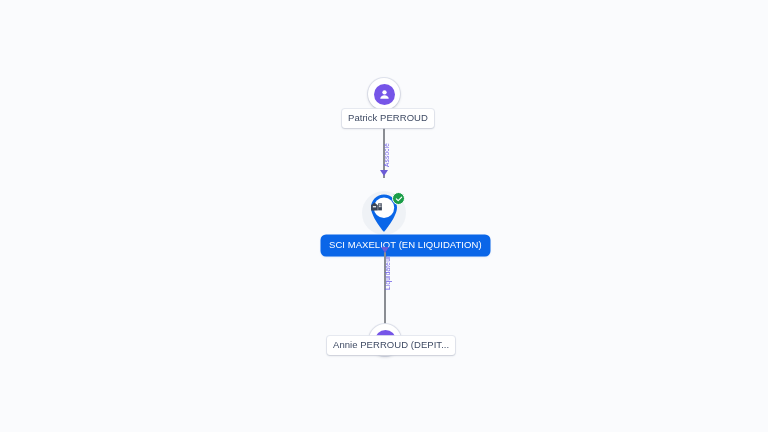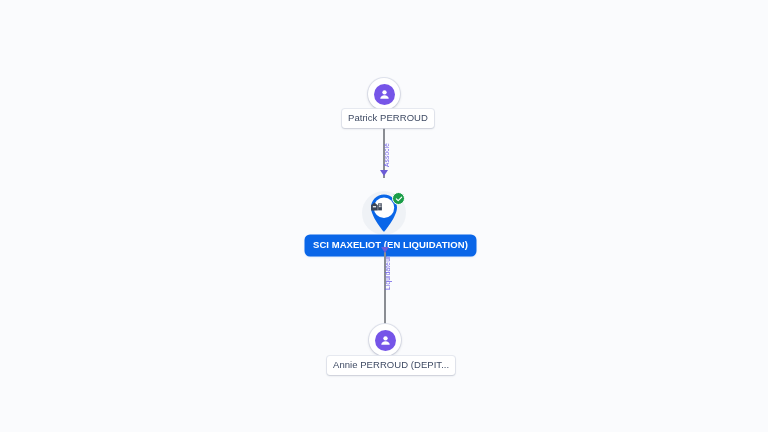--- a/index.html
+++ b/index.html
@@ -181,29 +181,29 @@
         <rect x="19.1" y="13.2" width="1.9" height="1.9" fill="#ffffff"></rect>
         <path d="M5.3 13.2h5.9v2.2H5.3z" fill="#ffffff"></path>
       </svg>
     </div>
     <div class="check-badge">
       <svg width="8" height="8" viewBox="0 0 24 24" aria-hidden="true">
         <path d="M20 6.5L9.6 17 4 11.5" fill="none" stroke="#ffffff" stroke-width="3.6" stroke-linecap="round" stroke-linejoin="round"></path>
       </svg>
     </div>
   </div>
-  <div class="node-label primary" style="left:306px; top:236px;font-weight:bold;">SCI MAXELIOT (EN LIQUIDATION)</div>
+  <div class="node-label primary" style="left:322px; top:236px;">SCI MAXELIOT (EN LIQUIDATION)</div>
 
   <div class="edge" style="left:384px; top:252px; height:72px;"></div>
   <div class="edge-arrow" style="left:381px; top:247px;"></div>
   <div class="edge-label" style="left:384px; top:290px;">Liquidateur</div>
 
   <div class="person-node" style="left:369px; top:324px;">
     <div class="person-disc">
       <svg width="13" height="13" viewBox="0 0 24 24" aria-hidden="true">
         <circle cx="12" cy="8" r="4" fill="#ffffff"></circle>
         <path d="M4.2 20c0-4.2 3.6-6.4 7.8-6.4s7.8 2.2 7.8 6.4z" fill="#ffffff"></path>
       </svg>
     </div>
   </div>
-  <div class="node-label" style="left:327px; top:356px;">Annie PERROUD (DEPIT...</div>
+  <div class="node-label" style="left:327px; top:336px;">Annie PERROUD (DEPIT...</div>
 
 </div>
 
 </body></html>

